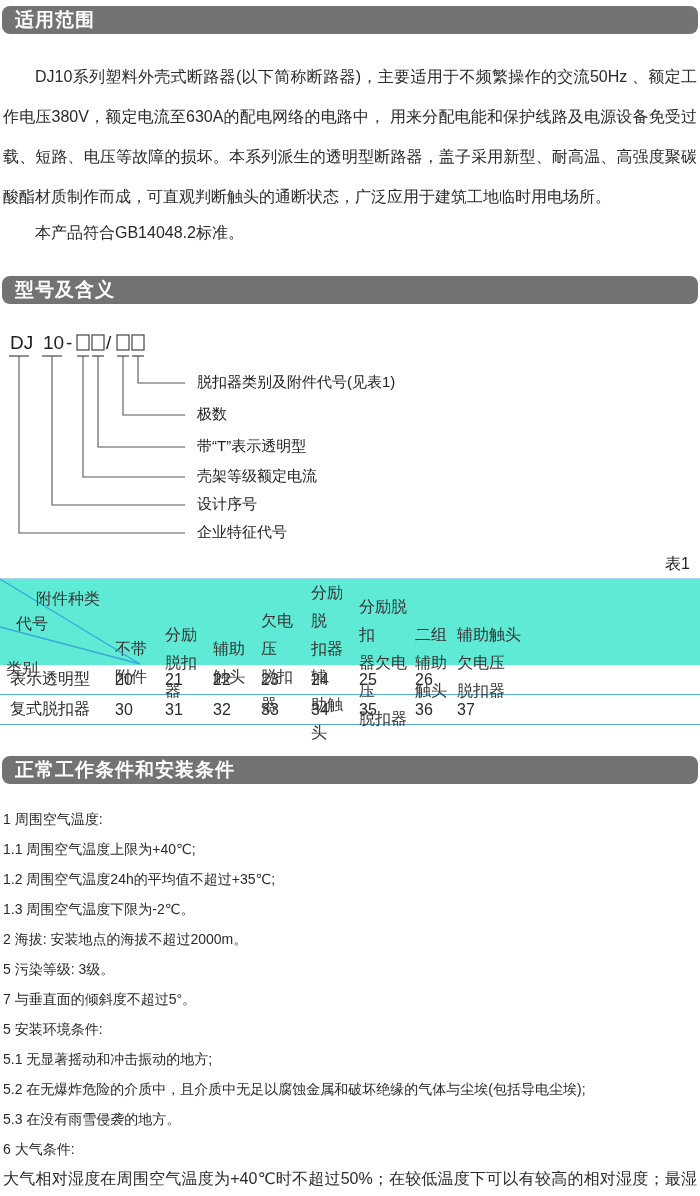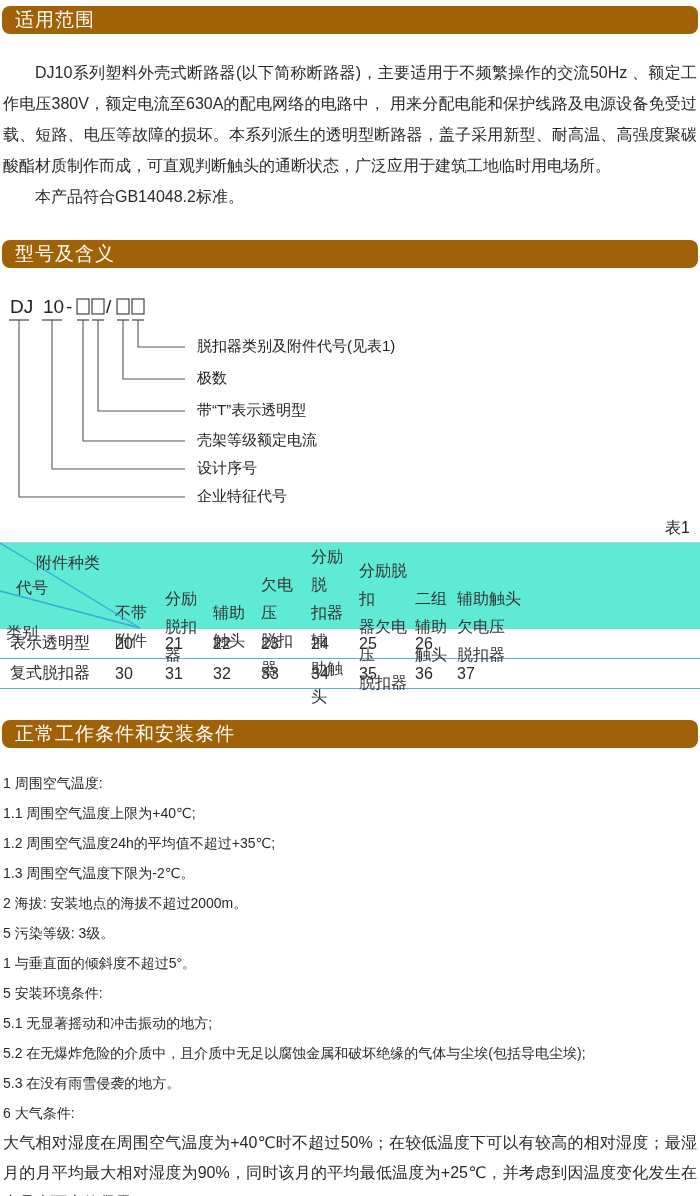--- a/index.html
+++ b/index.html
@@ -2,28 +2,28 @@
 <html><head>
 <meta charset="utf-8">
 <style>
   html,body{margin:0;padding:0;}
   body{
     width:700px;height:1196px;background:#ffffff;overflow:hidden;
     font-family:"Liberation Sans","DejaVu Sans",sans-serif;
     color:#2a2a2a;
   }
   .bar{
-    margin:6px 2px 0 2px;height:28px;background:#a16207;border-radius:8px;
-    color:#ffffff;font-weight:normal;font-size:19px;line-height:28px;
+    margin:6px 2px 0 2px;height:28px;background:#737373;border-radius:8px;
+    color:#ffffff;font-weight:bold;font-size:19px;line-height:28px;
     padding-left:13px;letter-spacing:1px;
   }
   .bar2{margin-top:28px;}
   .bar3{margin-top:31px;}
   .par{
-    margin:23px 3px 0 3px;font-size:16px;line-height:31px;
+    margin:23px 3px 0 3px;font-size:16px;line-height:40px;
     text-indent:2em;text-align:justify;
   }
   .note{margin:0 3px;font-size:16px;line-height:31px;text-indent:2em;}
   .diagram{display:block;margin-top:24px;}
   .tbl-tag{height:24px;line-height:24px;text-align:right;padding-right:10px;font-size:16px;color:#222;}
   .tbl{margin-top:2px;border-top:1px solid #a8d6ee;border-bottom:1px solid #58aed6;}
   .thead{
     position:relative;display:grid;
     grid-template-columns:112px 50px 48px 48px 50px 48px 56px 42px auto;
     height:86px;background:#5eead4;
@@ -178,20 +178,20 @@
 
 <div class="bar bar3">正常工作条件和安装条件</div>
 
 <div class="cond">
   <div class="cond-item">1 周围空气温度:</div>
   <div class="cond-item">1.1 周围空气温度上限为+40℃;</div>
   <div class="cond-item">1.2 周围空气温度24h的平均值不超过+35℃;</div>
   <div class="cond-item">1.3 周围空气温度下限为-2℃。</div>
   <div class="cond-item">2 海拔: 安装地点的海拔不超过2000m。</div>
   <div class="cond-item">5 污染等级: 3级。</div>
-  <div class="cond-item">1 与垂直面的倾斜度不超过5°。</div>
+  <div class="cond-item">7 与垂直面的倾斜度不超过5°。</div>
   <div class="cond-item">5 安装环境条件:</div>
   <div class="cond-item">5.1 无显著摇动和冲击振动的地方;</div>
   <div class="cond-item">5.2 在无爆炸危险的介质中，且介质中无足以腐蚀金属和破坏绝缘的气体与尘埃(包括导电尘埃);</div>
   <div class="cond-item">5.3 在没有雨雪侵袭的地方。</div>
   <div class="cond-item">6 大气条件:</div>
   <div class="cond-par">大气相对湿度在周围空气温度为+40℃时不超过50%；在较低温度下可以有较高的相对湿度；最湿月的月平均最大相对湿度为90%，同时该月的平均最低温度为+25℃，并考虑到因温度变化发生在产品表面上的凝露。</div>
 </div>
 
 </body></html>

